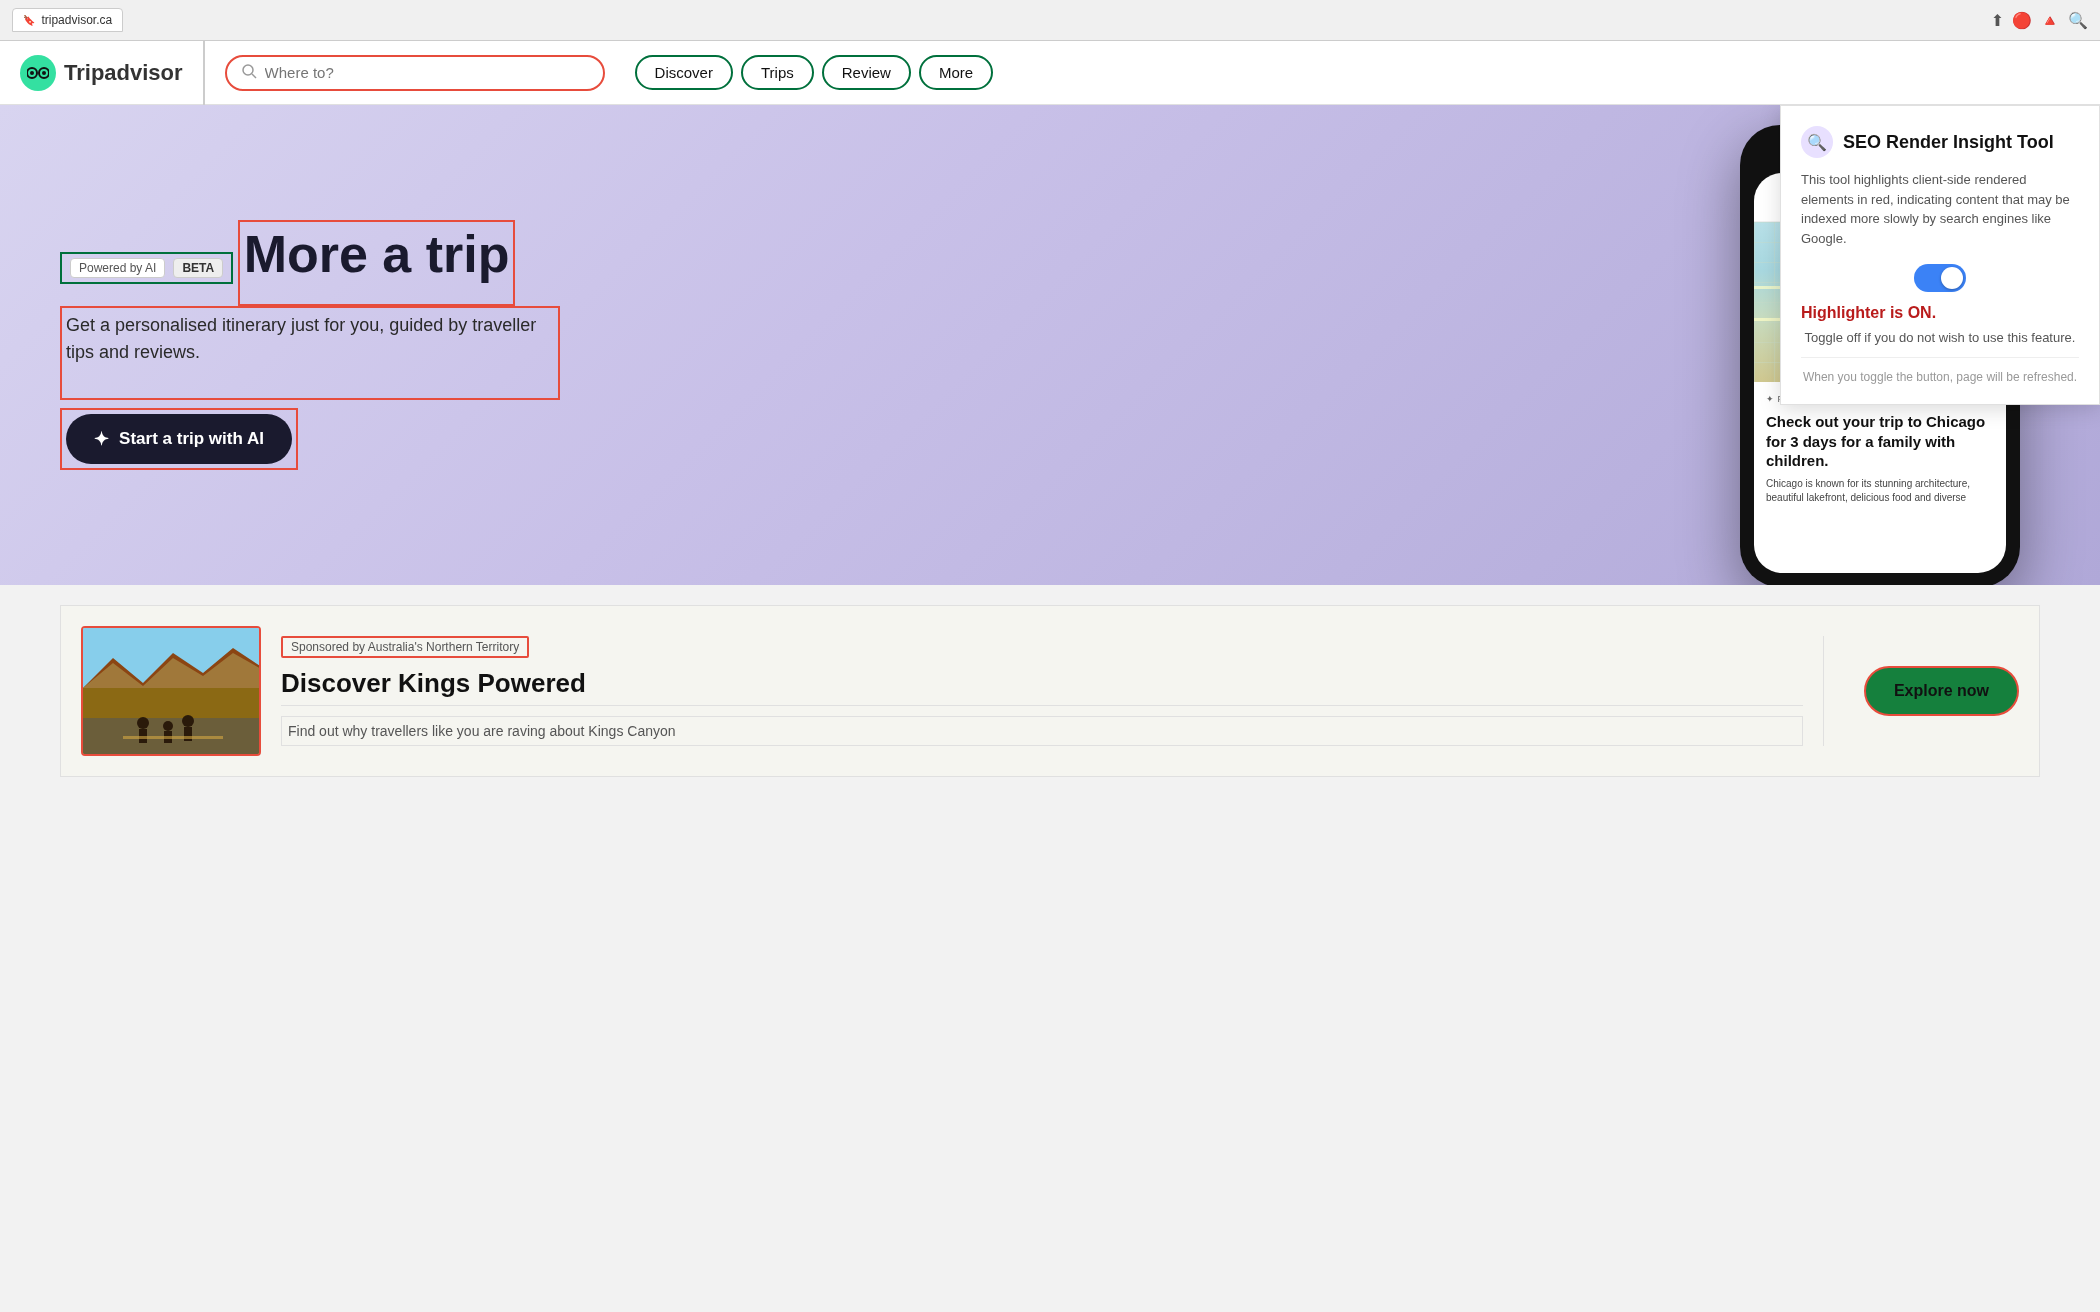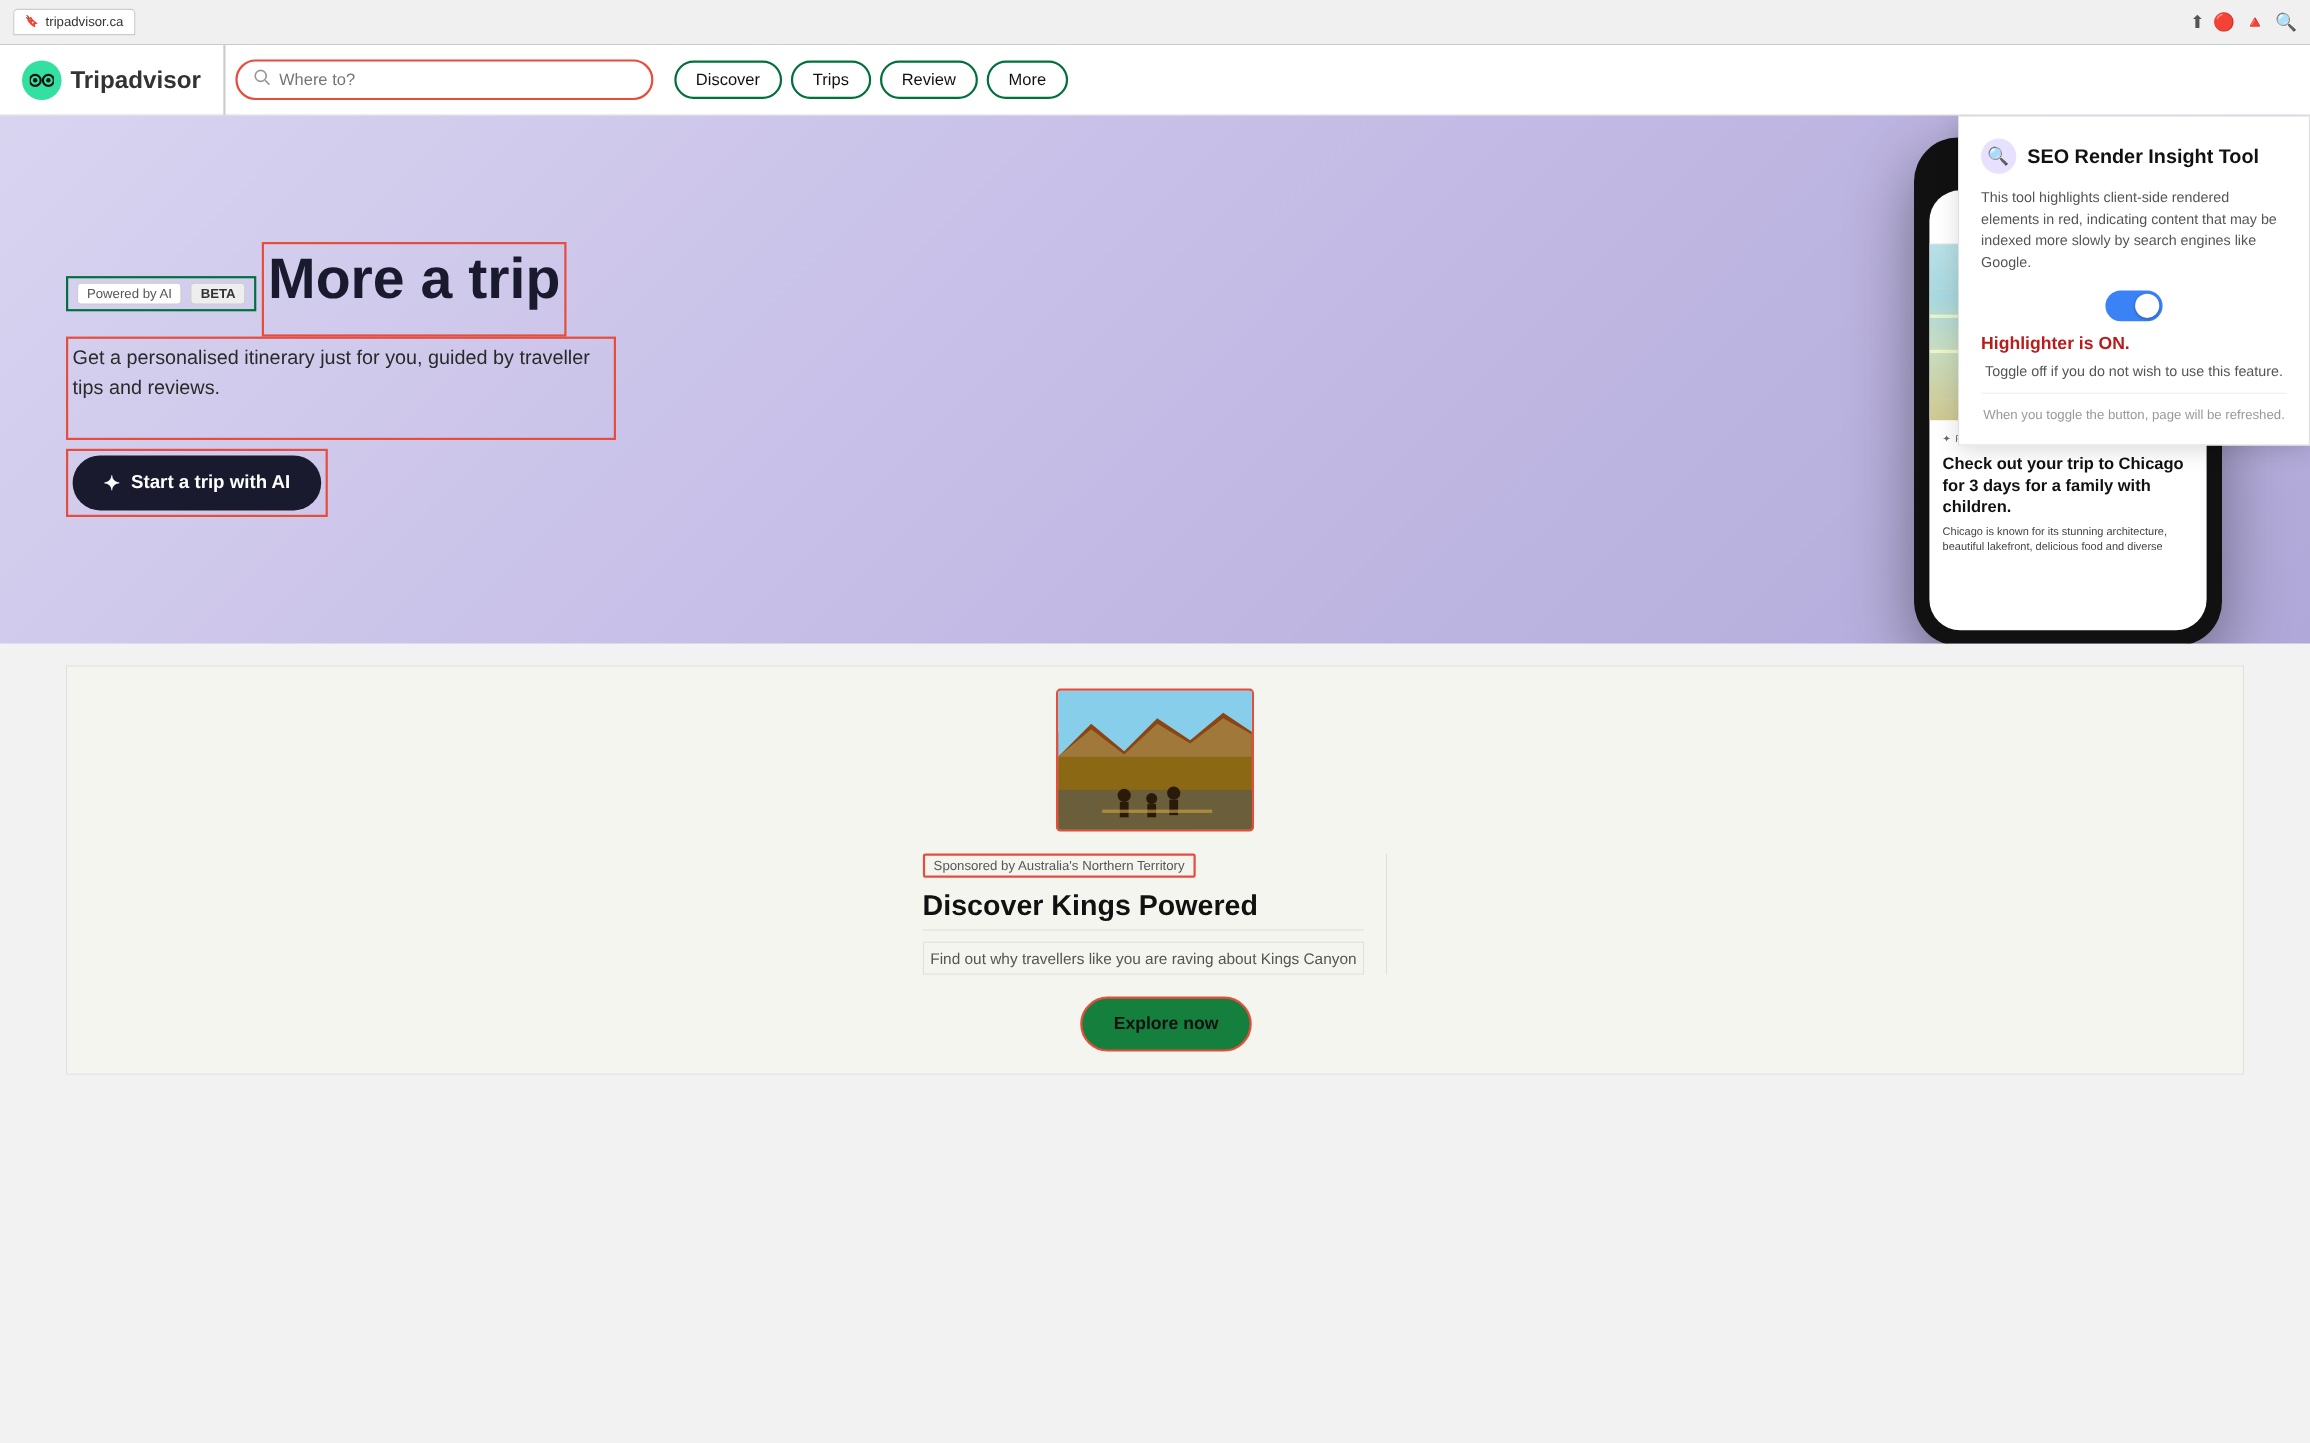--- a/index.html
+++ b/index.html
@@ -30,21 +30,21 @@
     .browser-action-btn { background: none; border: none; cursor: pointer; font-size: 16px; color: #555; }
 
     
     .navbar {
       background: #fff;
       border-bottom: 1px solid #e0e0e0;
       display: flex;
       align-items: center;
       padding: 0 20px;
       height: 64px;
-      gap: 9px;
+      gap: 20px;
     }
     .logo-area {
       display: flex;
       align-items: center;
       gap: 8px;
       font-size: 22px;
       font-weight: bold;
       color: #333;
       border-right: 2px solid #ccc;
       padding-right: 20px;
@@ -356,21 +356,20 @@
     
     .ad-section {
       background: #f5f5f0;
       border: 1px solid #e0e0e0;
       margin: 0 30px 0 30px;
       padding: 20px;
       display: flex;
       align-items: center;
       gap: 20px;
       min-height: 160px;
-      flex-direction: column;
     }
     .ad-image {
       width: 180px;
       height: 130px;
       border: 2px solid #e74c3c;
       border-radius: 4px;
       background: linear-gradient(135deg, #8B4513 0%, #D2691E 30%, #8FBC8F 60%, #6B8E23 100%);
       position: relative;
       overflow: hidden;
       flex-shrink: 0;

